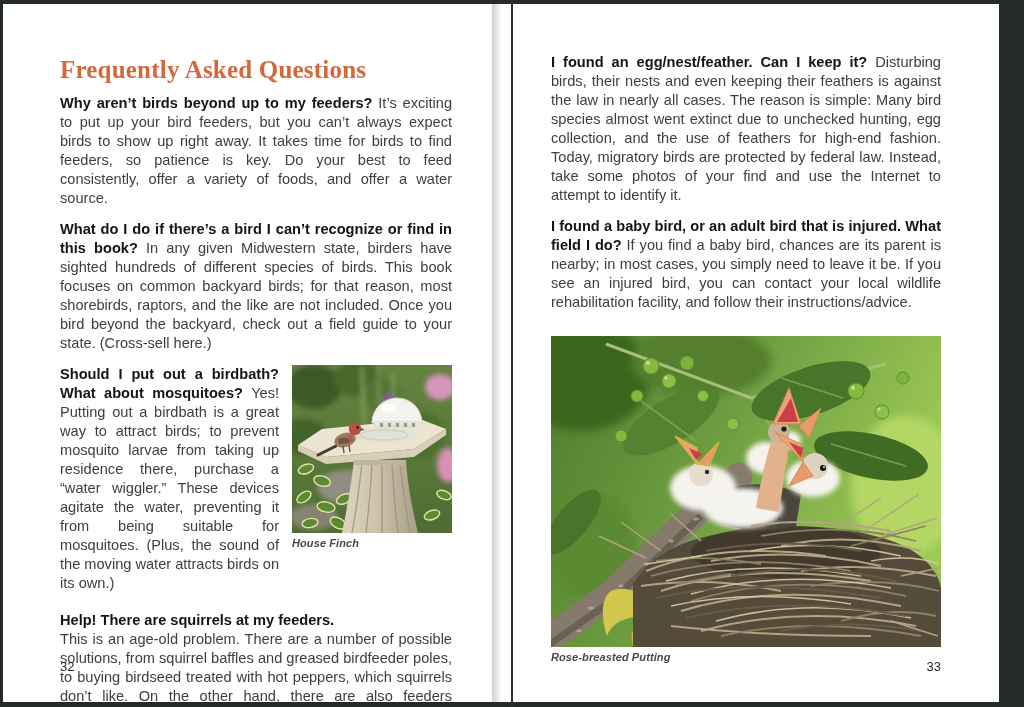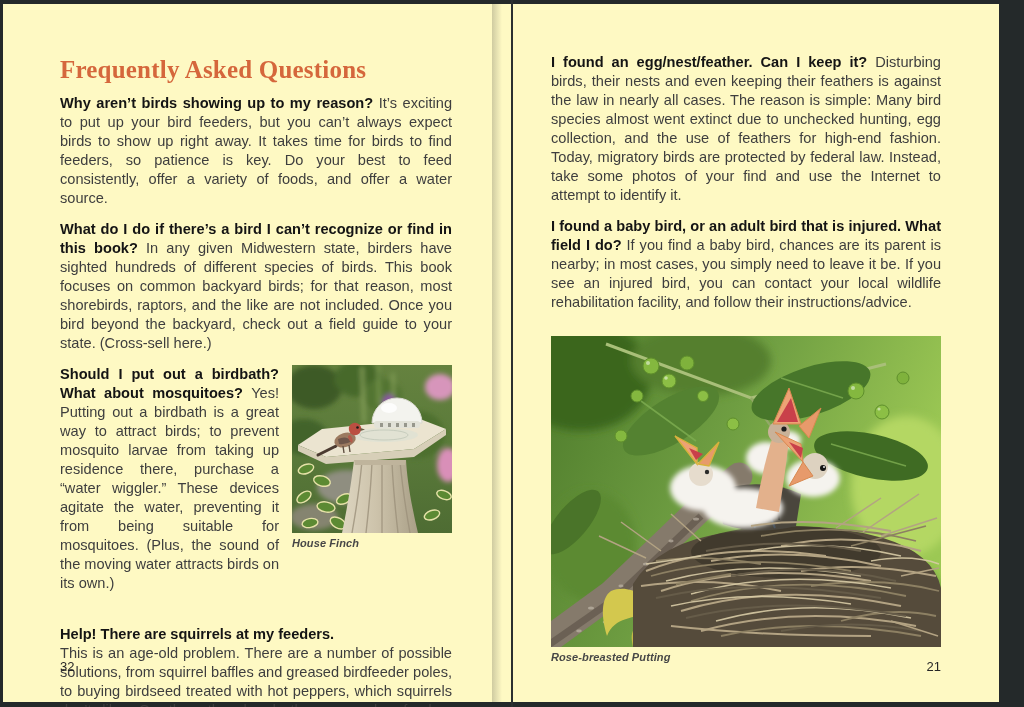--- a/index.html
+++ b/index.html
@@ -2,21 +2,21 @@
 <html><head>
 <meta charset="utf-8">
 <style>
   html,body { margin:0; padding:0; background:#444; }
   .spread {
     position:relative; width:1024px; height:707px;
     background:#24292a; overflow:hidden;
     font-family:"Liberation Sans", sans-serif;
   }
   .page {
-    position:absolute; top:4px; bottom:5px; background:#fef9c3;
+    position:absolute; top:4px; bottom:5px; background:#ffffff;
   }
   .page-left  { left:3px;   width:508px; }
   .page-right { left:492px; width:507px; }
   .page-left::after, .page-right::before {
     content:""; position:absolute; top:0; bottom:0; width:10px; pointer-events:none;
   }
   .page-left::after  { right:0; background:linear-gradient(to left, rgba(40,40,40,.22), rgba(40,40,40,0)); }
   .page-right::before{ left:0;  background:linear-gradient(to right, rgba(40,40,40,.22), rgba(40,40,40,0)); }
   .gutter { position:absolute; top:0; bottom:0; left:511px; width:2px; background:#2b2f30; }
 
@@ -26,21 +26,21 @@
   h1.title {
     font-family:"Liberation Serif", serif;
     font-weight:bold; font-size:25px; line-height:28px;
     color:#d5673c; margin:52px 0 10px 0; letter-spacing:.2px;
   }
   p.qa, .qa-body {
     margin:0 0 12px 0; text-align:justify;
     font-size:14.6px; line-height:19px; color:#3e3e3e;
   }
   .q { font-weight:bold; color:#141414; }
-  .qa-head { font-weight:bold; color:#141414; font-size:14.6px; line-height:19px; margin-top:20px; }
+  .qa-head { font-weight:bold; color:#141414; font-size:14.6px; line-height:19px; margin-top:6px; }
   .qa-head + .qa-body { margin-top:0; }
 
   .row { display:flex; align-items:flex-start; margin-top:8px; margin-bottom:0; }
   .row .col-text { flex:1 1 auto; margin-right:13px; }
   figure { margin:0;font-style:italic; }
   .fig-sm { width:160px; flex:0 0 160px; }
   .fig-lg { width:390px; margin-top:24px; }
   .photo-sm { display:block; width:160px; height:168px; }
   .photo-lg { display:block; width:390px; height:311px; }
   figcaption {
@@ -58,21 +58,21 @@
 </style>
 </head>
 <body>
 
 <div class="spread">
 
   <div class="page page-left">
     <div class="inner-left">
       <h1 class="title">Frequently Asked Questions</h1>
 
-      <p class="qa"><span class="q">Why aren’t birds showing up to my reason?</span> <span>It’s exciting to put up your bird feeders, but you can’t always expect birds to show up right away. It takes time for birds to find feeders, so patience is key. Do your best to feed consistently, offer a variety of foods, and offer a water source.</span></p>
+      <p class="qa"><span class="q">Why aren’t birds beyond up to my feeders?</span> <span>It’s exciting to put up your bird feeders, but you can’t always expect birds to show up right away. It takes time for birds to find feeders, so patience is key. Do your best to feed consistently, offer a variety of foods, and offer a water source.</span></p>
 
       <p class="qa"><span class="q">What do I do if there’s a bird I can’t recognize or find in this book?</span> <span>In any given Midwestern state, birders have sighted hundreds of different species of birds. This book focuses on common backyard birds; for that reason, most shorebirds, raptors, and the like are not included. Once you bird beyond the backyard, check out a field guide to your state. (Cross-sell here.)</span></p>
 
       <div class="row">
         <div class="col-text">
           <p class="qa"><span class="q">Should I put out a birdbath? What about mosquitoes?</span> <span>Yes! Putting out a birdbath is a great way to attract birds; to prevent mosquito larvae from taking up residence there, purchase a “water wiggler.” These devices agitate the water, preventing it from being suitable for mosquitoes. (Plus, the sound of the moving water attracts birds on its own.)</span></p>
         </div>
         <figure class="fig-sm">
 
           <svg class="photo-sm" viewBox="0 0 160 168" role="img">
@@ -335,17 +335,17 @@
             <path d="M95,222 L48,200"></path>
               <path d="M110,215 L70,186"></path>
               <path d="M350,240 L388,232"></path>
             <path d="M340,285 L387,300"></path>
               <path d="M150,205 L120,178"></path>
           </g>
         </svg>
         <figcaption>Rose-breasted Putting</figcaption>
       </figure>
     </div>
-    <div class="pagenum pagenum-right">21</div>
+    <div class="pagenum pagenum-right">33</div>
   </div>
 
   <div class="gutter"></div>
 </div>
 
 </body></html>

